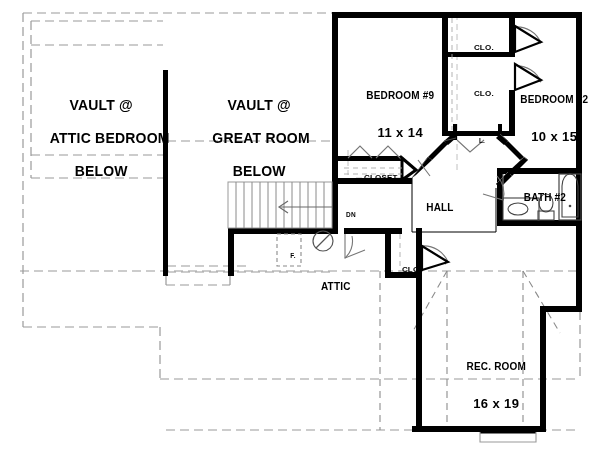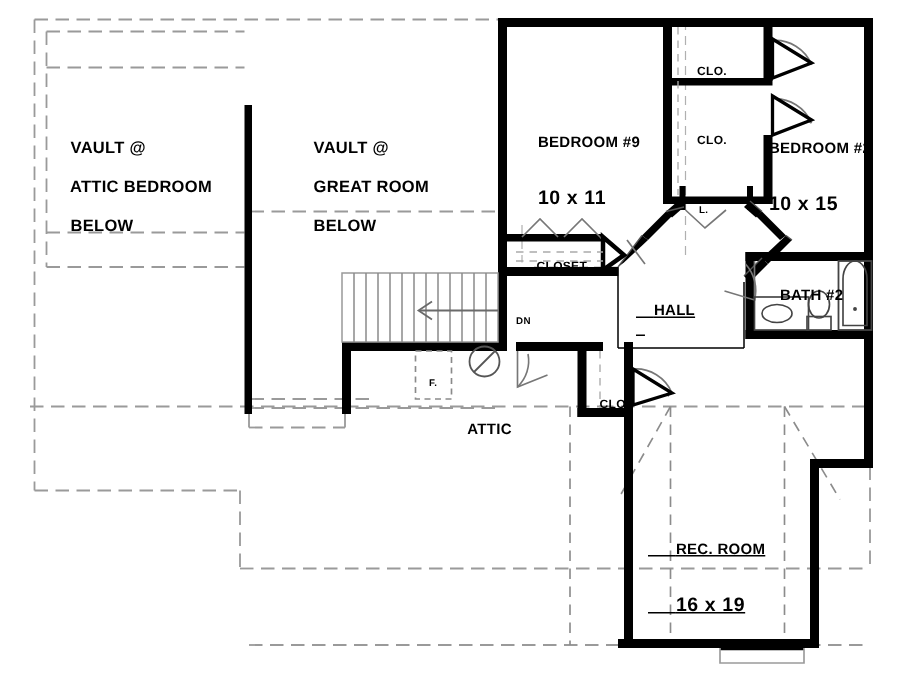--- a/index.html
+++ b/index.html
@@ -19,27 +19,28 @@
   }
   #floorplan-svg {
     position: absolute;
     left: 0;
     top: 0;
     width: 600px;
     height: 462px;
   }
   .room-label {
     position: absolute;
+    text-align: center;
     font-weight: bold;
     color: #000000;
     line-height: 1.18;
     white-space: pre;
     letter-spacing: 0.2px;
   }
-  .lbl-big   { font-size: 11px; }
+  .lbl-big   { font-size: 14px; }
   .lbl-dim   { font-size: 13px; letter-spacing: 0.4px; }
   .lbl-mid   { font-size: 10px; }
   .lbl-small { font-size: 8px; }
   .lbl-tiny  { font-size: 6.5px; }
 </style>
 </head>
 <body>
 
 <div id="floorplan-root">
 
@@ -280,34 +281,34 @@
   </div>
 
   <div class="room-label lbl-big" style="left:196px; top:80px; width:110px;">
     <span>VAULT @</span><br>
     <span>GREAT ROOM</span><br>
     <span>BELOW</span>
   </div>
 
   <div class="room-label" style="left:340px; top:66px; width:102px;">
     <span class="lbl-mid">BEDROOM #9</span><br>
-    <span class="lbl-dim">10 x 11</span>
+    <span class="lbl-dim">11 x 14</span>
   </div>
 
   <div class="room-label" style="left:494px; top:70px; width:102px;">
     <span class="lbl-mid">BEDROOM #2</span><br>
     <span class="lbl-dim">10 x 15</span>
   </div>
 
-  <div class="room-label" style="left:432px; top:337px; width:110px;text-decoration:underline;">
+  <div class="room-label" style="left:432px; top:337px; width:110px;">
     <span class="lbl-mid">REC. ROOM</span><br>
     <span class="lbl-dim">16 x 19</span>
   </div>
 
-  <div class="room-label lbl-mid" style="left:424px; top:190px; width:60px;text-decoration:underline;">
+  <div class="room-label lbl-mid" style="left:404px; top:190px; width:60px;">
     <span>HALL</span>
   </div>
 
   <div class="room-label lbl-mid" style="left:508px; top:180px; width:62px;">
     <span>BATH #2</span>
   </div>
 
   <div class="room-label lbl-mid" style="left:300px; top:269px; width:60px;">
     <span>ATTIC</span>
   </div>

